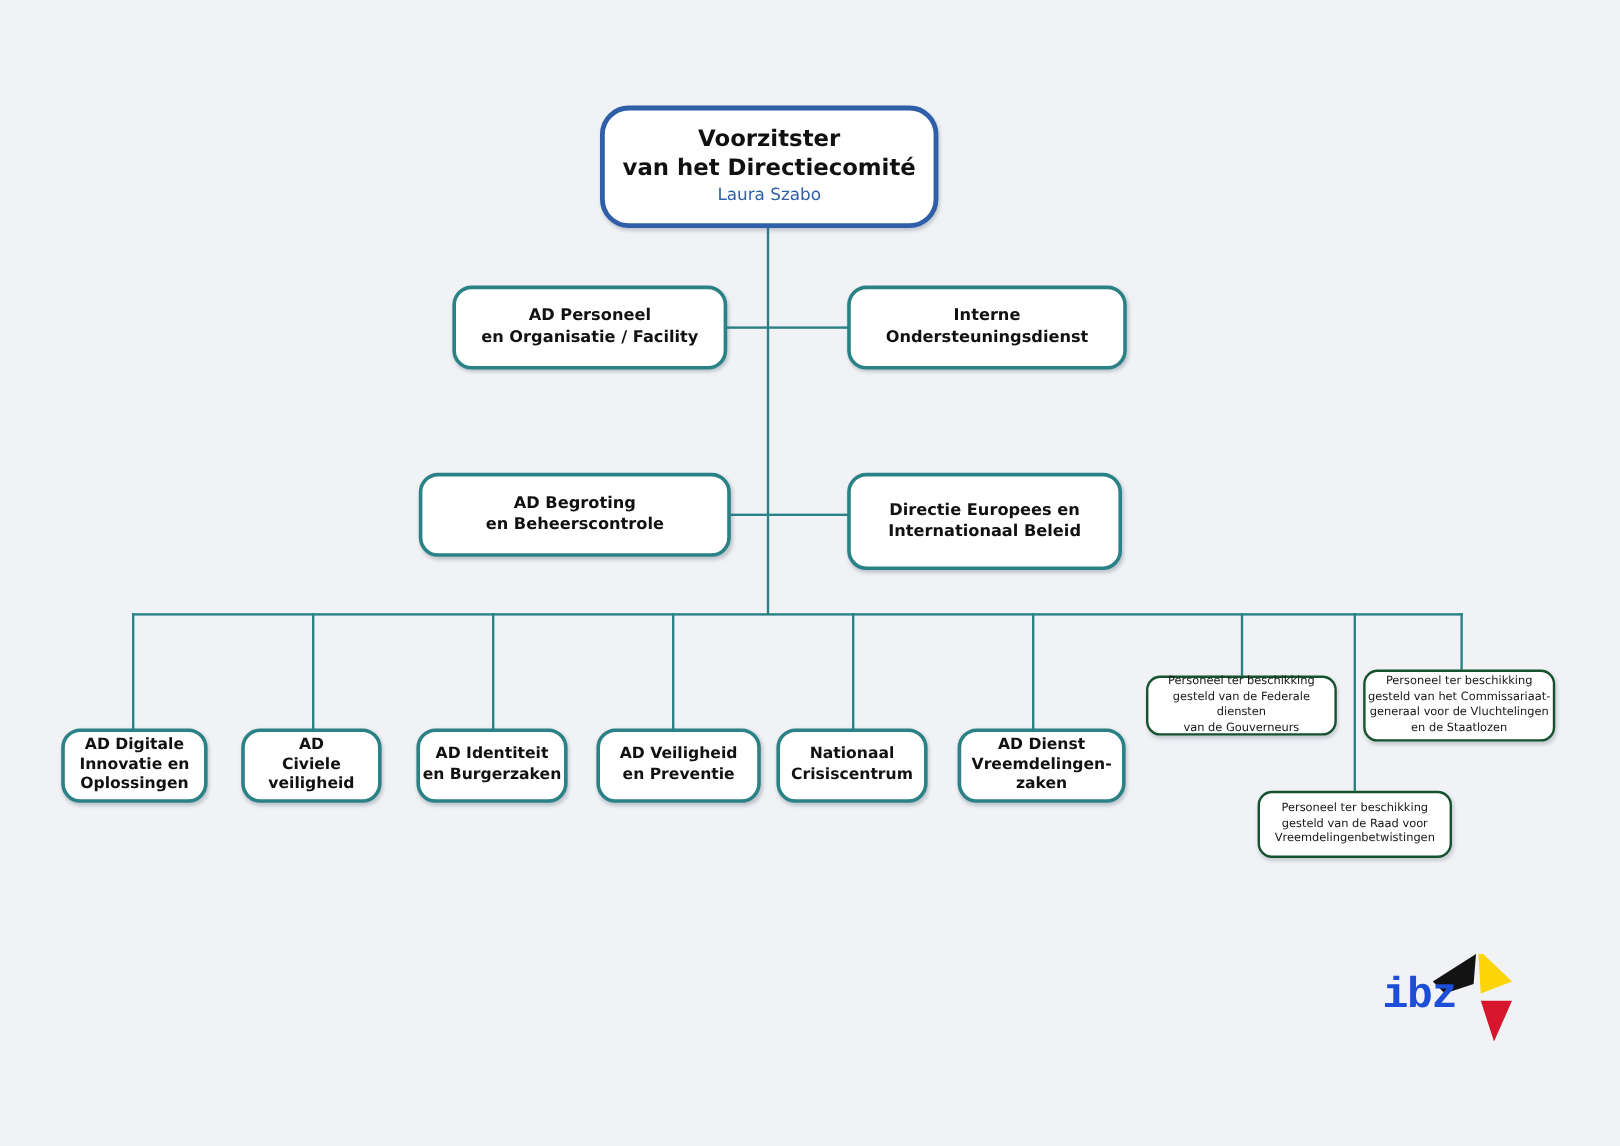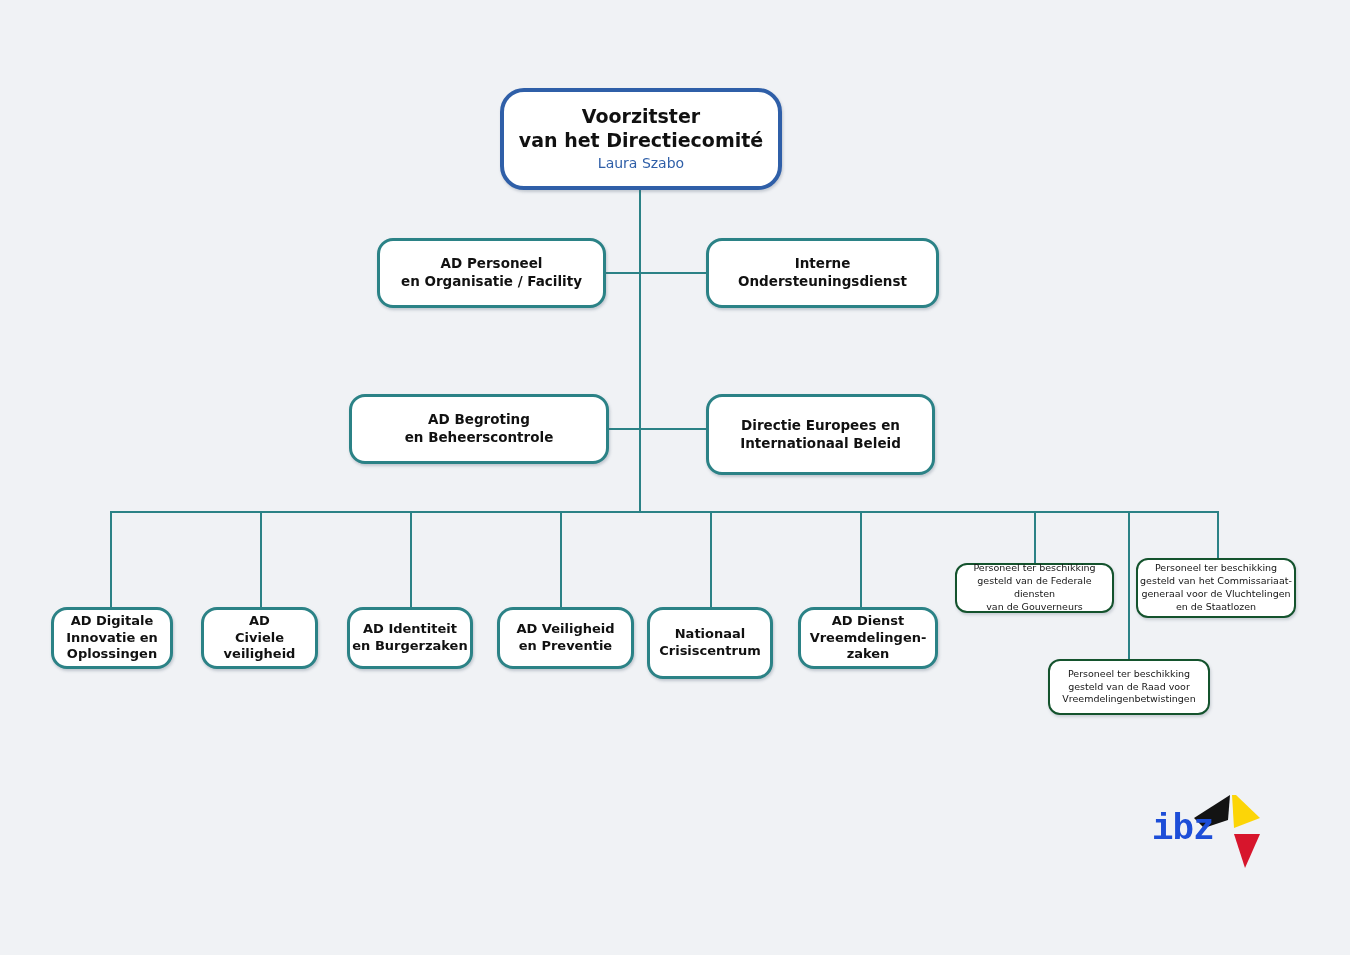--- a/index.html
+++ b/index.html
@@ -177,21 +177,21 @@
   <div class="node teal small" style="left:347px; top:607px; width:126px; height:62px;">
     <span class="label">AD Identiteit
 en Burgerzaken</span>
   </div>
 
   <div class="node teal small" style="left:497px; top:607px; width:137px; height:62px;">
     <span class="label">AD Veiligheid
 en Preventie</span>
   </div>
 
-  <div class="node teal small" style="left:647px; top:607px; width:126px; height:72px;">
+  <div class="node teal small" style="left:647px; top:607px; width:126px; height:62px;">
     <span class="label">Nationaal
 Crisiscentrum</span>
   </div>
 
   <div class="node teal small" style="left:798px; top:607px; width:140px; height:62px;">
     <span class="label">AD Dienst
 Vreemdelingen-
 zaken</span>
   </div>
 

